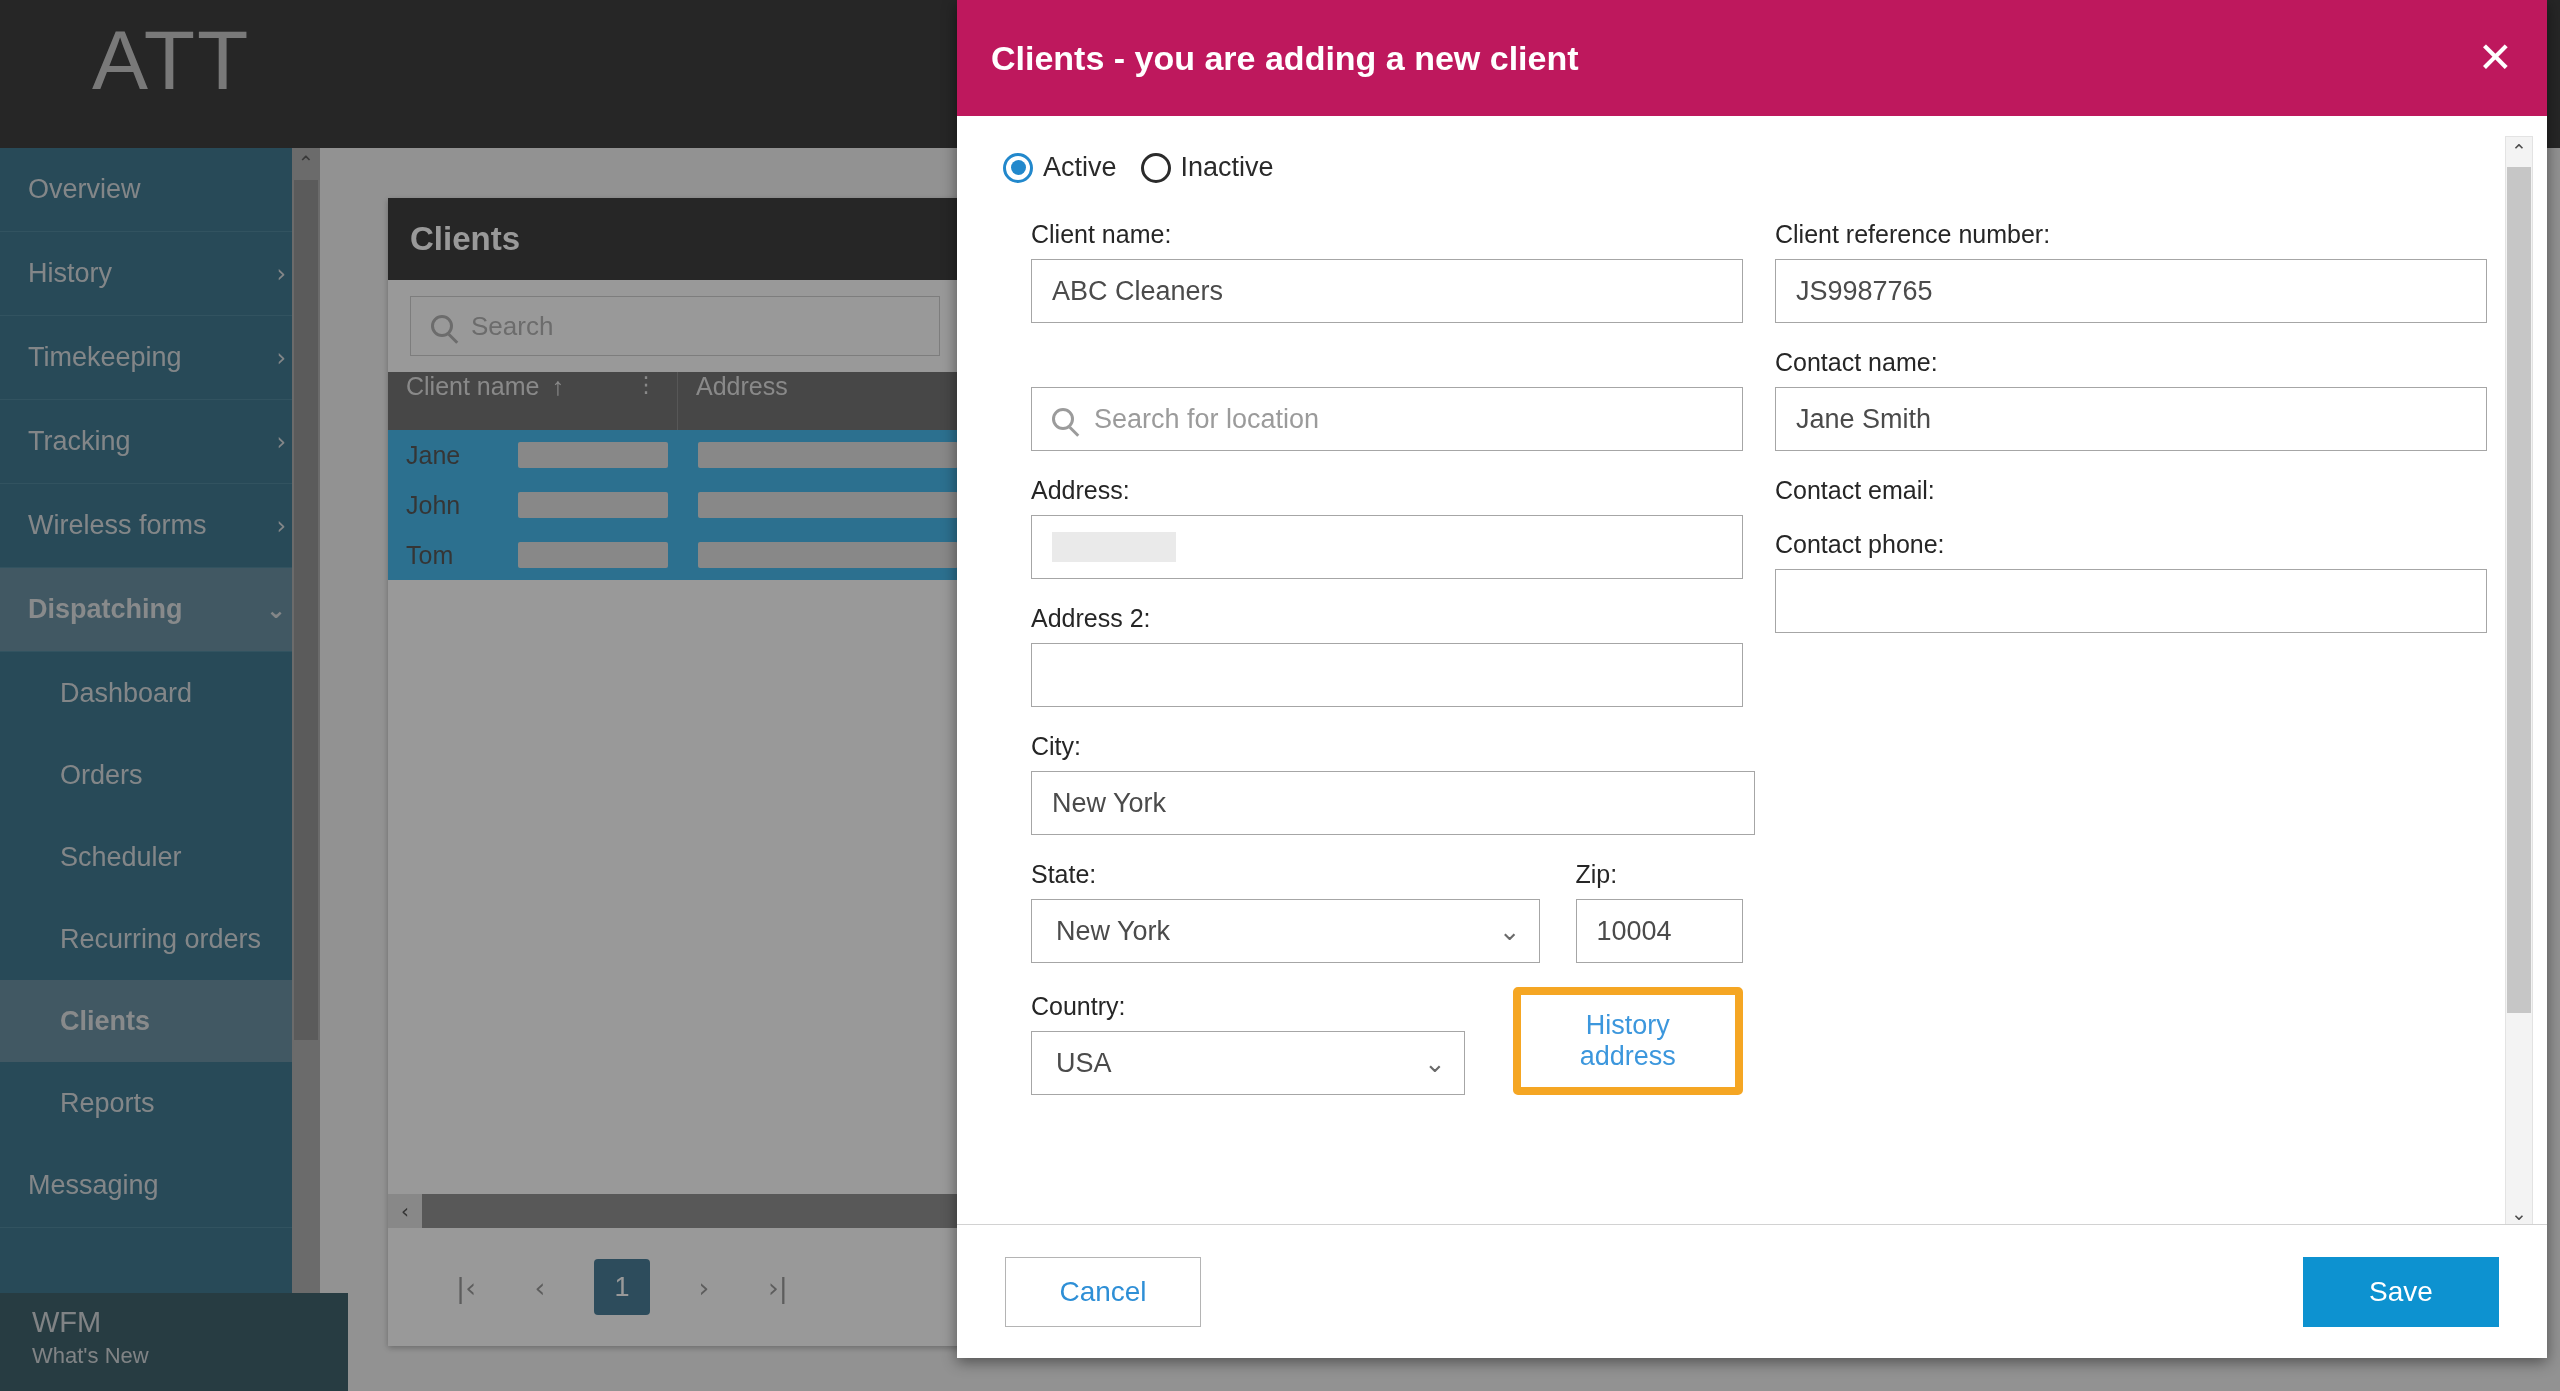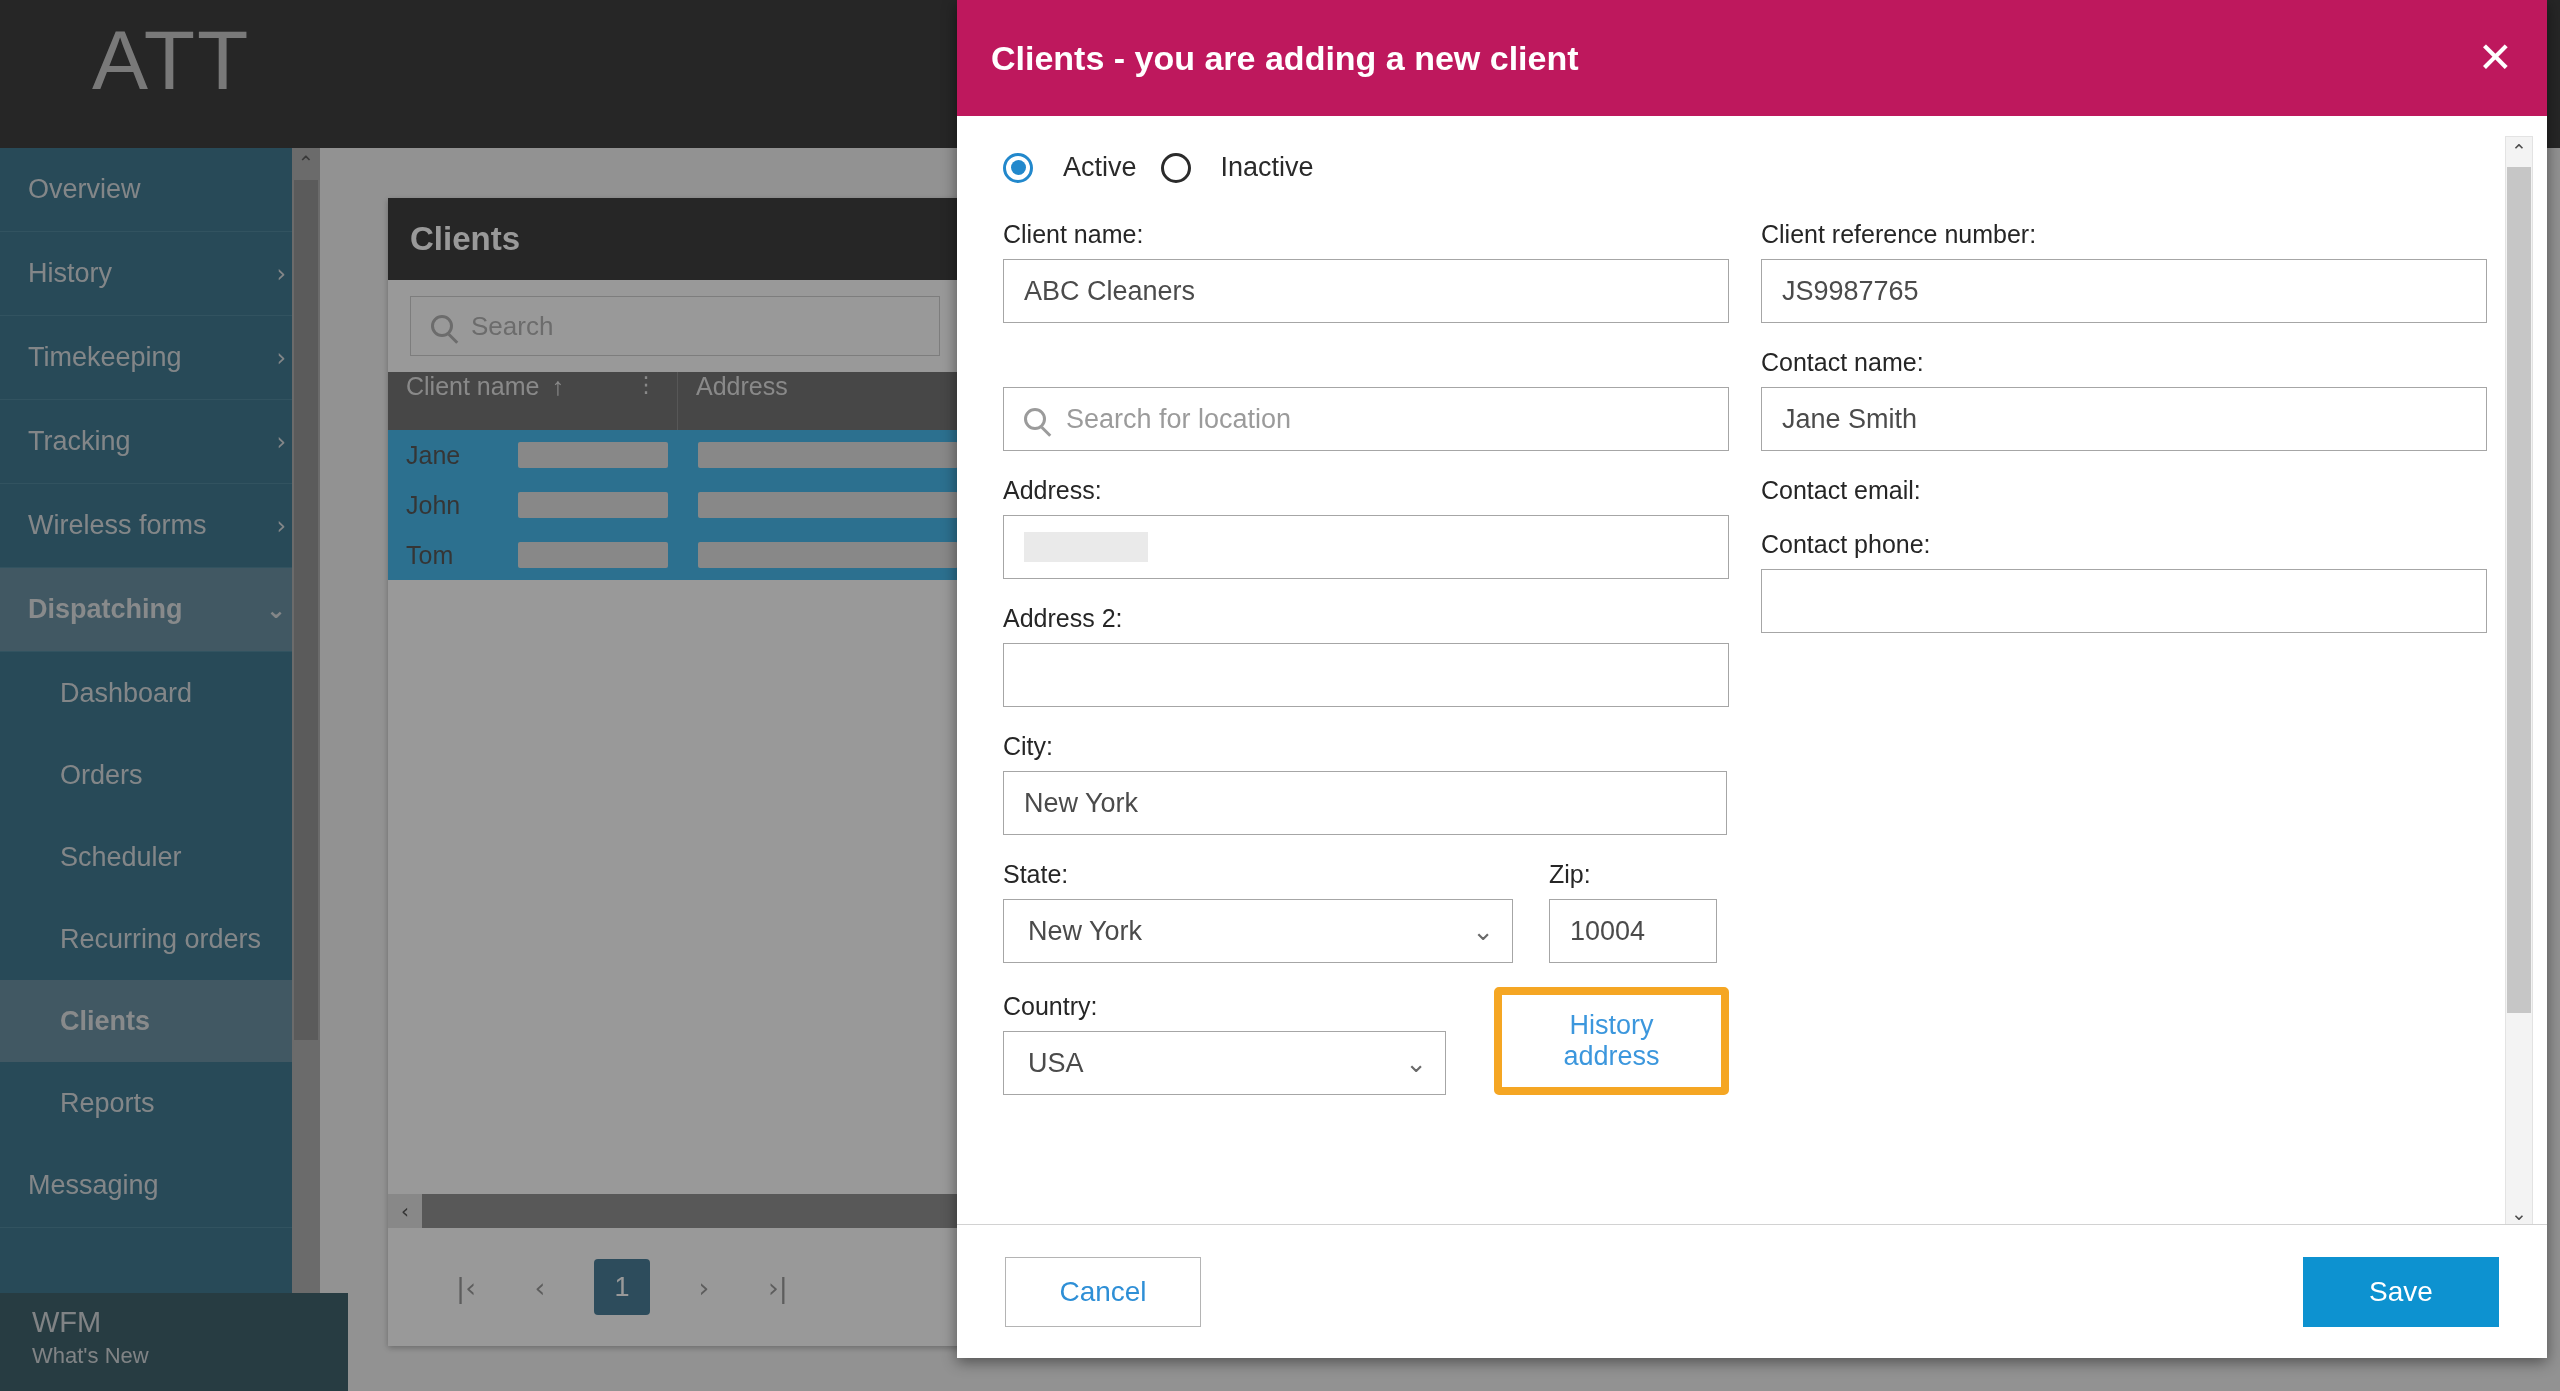--- a/index.html
+++ b/index.html
@@ -202,34 +202,34 @@
     height: 28px; display: flex; align-items: center; justify-content: center;
     color: #4d4d4d; font-size: 19px;
     font-family: "DejaVu Sans", sans-serif;
   }
   #modal-thumb {
     position: absolute; left: 1px; top: 30px;
     width: 24px; height: 846px; background: #c6c6c6;
   }
 
   .radio-row { display: flex; align-items: center; gap: 24px; margin-bottom: 36px; }
-  .radio { display: flex; align-items: center; gap: 30px; font-size: 27px; color: #2a2a2a; }
+  .radio { display: flex; align-items: center; gap: 10px; font-size: 27px; color: #2a2a2a; }
   .radio .dot {
     width: 30px; height: 30px; border-radius: 50%;
     border: 3px solid #2b2b2b; background: #fff;
     display: flex; align-items: center; justify-content: center;
     flex: none;
   }
   .radio.checked .dot { border-color: #2288cc; }
   .radio.checked .dot::after {
     content: ""; width: 15px; height: 15px; border-radius: 50%;
     background: #2288cc;
   }
 
-  .grid { display: flex; gap: 32px; }
+  .grid { display: flex; gap: 32px; margin-left: 28px; }
   .col { flex: 1 1 0; min-width: 0; }
   .field { margin-bottom: 24px; }
   .field label {
     display: block; font-size: 25px; color: #262626;
     margin-bottom: 10px; line-height: 1.2;
   }
   .field label.blank { visibility: hidden; }
   .inp {
     height: 64px; border: 1px solid #a6a6a6; background: #fff;
     display: flex; align-items: center; padding: 0 20px;

